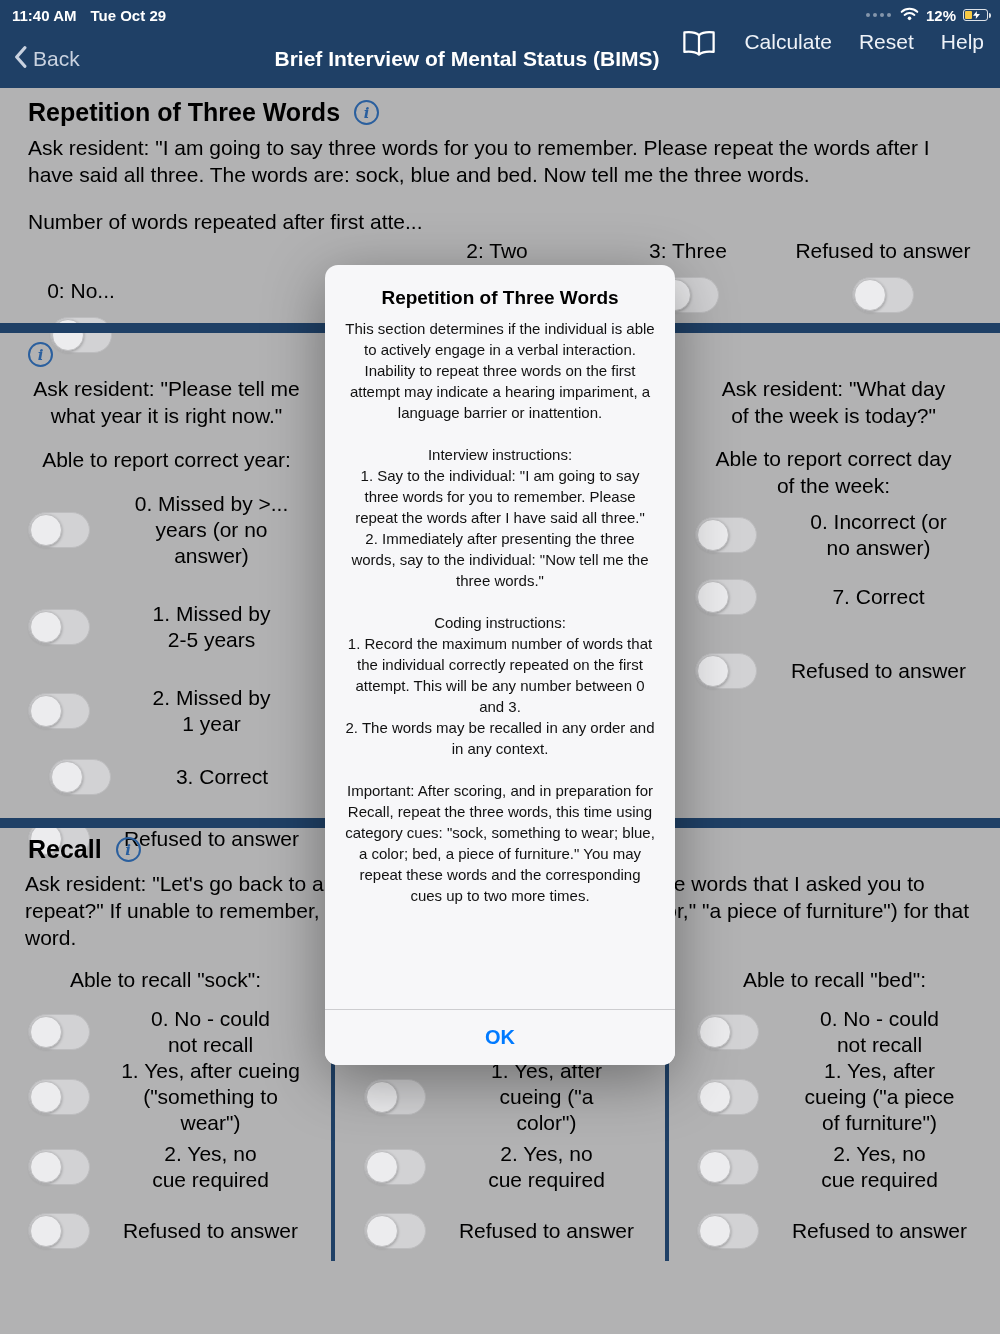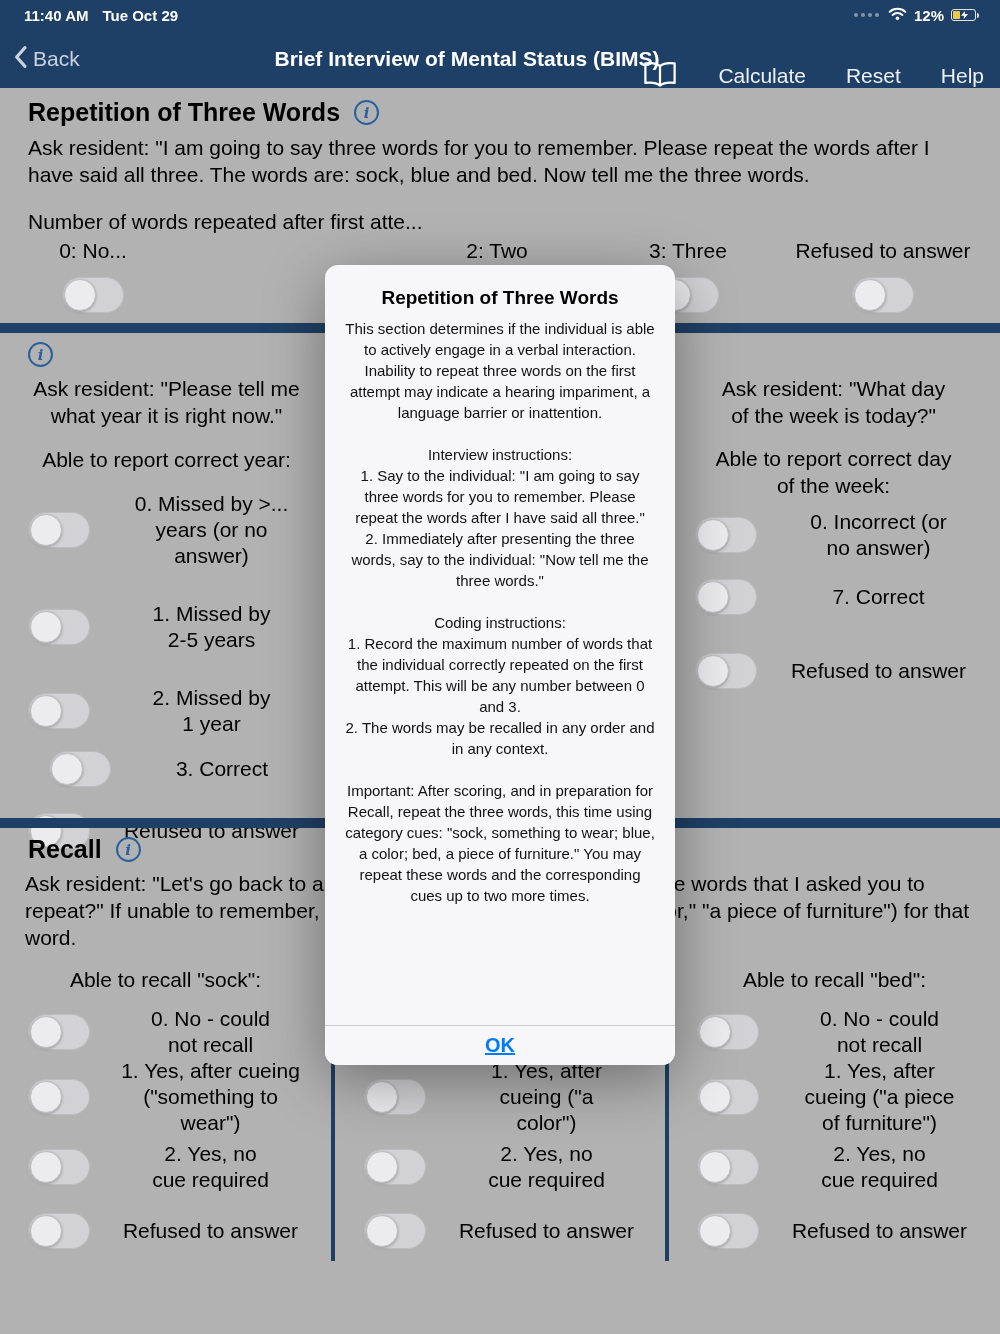--- a/index.html
+++ b/index.html
@@ -3,38 +3,38 @@
 <meta charset="utf-8">
 <style>
   * { margin:0; padding:0; box-sizing:border-box; }
   html,body { background:#8e8e8e; }
   body { font-family:"Liberation Sans","DejaVu Sans",sans-serif; }
   .app { position:relative; width:1000px; height:1334px; background:#b2b2b3; overflow:hidden; margin:0 auto; }
 
   
   .statusbar { position:absolute; top:0; left:0; right:0; height:30px; background:#1f4066;
     display:flex; align-items:center; justify-content:space-between; color:#fff;
-    font-size:15px; font-weight:600; padding:0 24px; z-index:5; }
+    font-size:15px; font-weight:600; padding:0 12px; z-index:5; }
   .status-left { display:flex; gap:14px; align-items:center; }
   .status-right { display:flex; gap:7px; align-items:center; }
   .sig-dots { display:flex; gap:3px; align-items:center; margin-right:2px; }
   .sig-dots i { width:4px; height:4px; border-radius:50%; background:rgba(255,255,255,.45); }
   .battery { position:relative; width:25px; height:12px; border:1px solid rgba(255,255,255,.85); border-radius:3px; }
   .battery::after { content:""; position:absolute; right:-4px; top:3px; width:2.5px; height:5px; background:rgba(255,255,255,.85); border-radius:0 2px 2px 0; }
   .battery .fill { position:absolute; left:1px; top:1px; bottom:1px; width:30%; background:#f6c944; border-radius:1px; }
   .battery .bolt { position:absolute; left:9px; top:1px; width:7px; height:8px; background:#fff;
     clip-path:polygon(55% 0,0 60%,42% 60%,40% 100%,100% 38%,55% 38%); }
 
   .navbar { position:absolute; top:30px; left:0; right:0; height:58px; background:#1f4066;
     color:#fff; z-index:5; }
   .back-btn { position:absolute; left:14px; top:0; height:58px; display:flex; align-items:center; gap:6px;
     color:#c9d2e0; font-size:21px; cursor:pointer; }
   .nav-title { position:absolute; left:0; right:66px; top:0; height:58px; display:flex;
     align-items:center; justify-content:center; font-size:21px; font-weight:bold; color:#fff; }
-  .nav-right { position:absolute; right:16px; top:0; height:58px; display:flex; align-items:flex-end; gap:40px;
+  .nav-right { position:absolute; right:16px; top:0; height:58px; display:flex; align-items:flex-start; gap:27px;
     font-size:21px; color:#eef2f8; }
   .nav-right .nav-action { cursor:pointer; }
   .book-ic { display:flex; align-items:center; }
 
   
   .sec-title { font-size:25px; font-weight:bold; color:#000; }
   .sec-head { display:flex; align-items:center; gap:14px; }
   .info { width:25px; height:25px; border-radius:50%; border:2px solid #2a5f9e; color:#2a5f9e;
     display:inline-flex; align-items:center; justify-content:center;
     font:italic 600 15px "DejaVu Serif",serif; cursor:pointer; background:transparent; }
@@ -81,23 +81,23 @@
   .rc-col .row.r1 { margin-top:0; }
   .rc-col .row.r2 { margin-top:5px; }
   .rc-col .row.r3 { margin-top:20px; }
 
   
   .modal { position:absolute; left:325px; top:265px; width:350px; height:800px; z-index:10;
     background:#f7f7f9; border-radius:13px; box-shadow:0 14px 60px rgba(0,0,0,.38); overflow:hidden; }
   .modal-title { margin-top:22px; text-align:center; font-size:19px; font-weight:bold; color:#000; }
   .modal-body { margin-top:9px; padding:0 19px; text-align:center; font-size:15px; line-height:21px;
     color:#111; white-space:pre-line; }
-  .modal-ok { position:absolute; left:0; right:0; bottom:0; height:40px; border-top:1px solid #cdcdd0;
+  .modal-ok { position:absolute; left:0; right:0; bottom:0; height:56px; border-top:1px solid #cdcdd0;
     display:flex; align-items:center; justify-content:center; font-size:20px; font-weight:600;
-    color:#007aff; cursor:pointer; background:#f7f7f9;text-decoration:underline; }
+    color:#007aff; cursor:pointer; background:#f7f7f9; }
 </style>
 </head>
 <body>
 
 <div class="app">
 
   <div class="statusbar">
     <div class="status-left">
       <span>11:40 AM</span>
       <span>Tue Oct 29</span>
@@ -148,21 +148,21 @@
   </div>
 
   <div class="sec-rep">
     <div class="sec-head">
       <span class="sec-title">Repetition of Three Words</span>
       <span class="info">i</span>
     </div>
     <div class="rep-instr txt">Ask resident: "I am going to say three words for you to remember. Please repeat the words after I have said all three. The words are: sock, blue and bed. Now tell me the three words.</div>
     <div class="rep-q txt">Number of words repeated after first atte...</div>
 
-    <div class="rep-col" style="left:28px;width:130px;">
+    <div class="rep-col" style="left:16px;width:130px;margin-top:40px;">
       <div class="opt-label">0: No...</div>
       <div class="toggle">
           <div class="knob"></div>
         </div>
     </div>
     <div class="rep-col" style="left:432px;width:130px;">
       <div class="opt-label">2: Two</div>
       <div class="toggle">
           <div class="knob"></div>
         </div>
@@ -207,21 +207,21 @@
         <div class="opt-label">1. Missed by
 2-5 years</div>
       </div>
       <div class="row">
         <div class="toggle">
             <div class="knob"></div>
           </div>
         <div class="opt-label">2. Missed by
 1 year</div>
       </div>
-      <div class="row" style="margin-top:14px;padding-left:21px;">
+      <div class="row" style="margin-top:22px;padding-left:21px;">
         <div class="toggle">
             <div class="knob"></div>
           </div>
         <div class="opt-label">3. Correct</div>
       </div>
       <div class="row" style="margin-top:26px;">
         <div class="toggle">
             <div class="knob"></div>
           </div>
         <div class="opt-label">Refused to answer</div>

